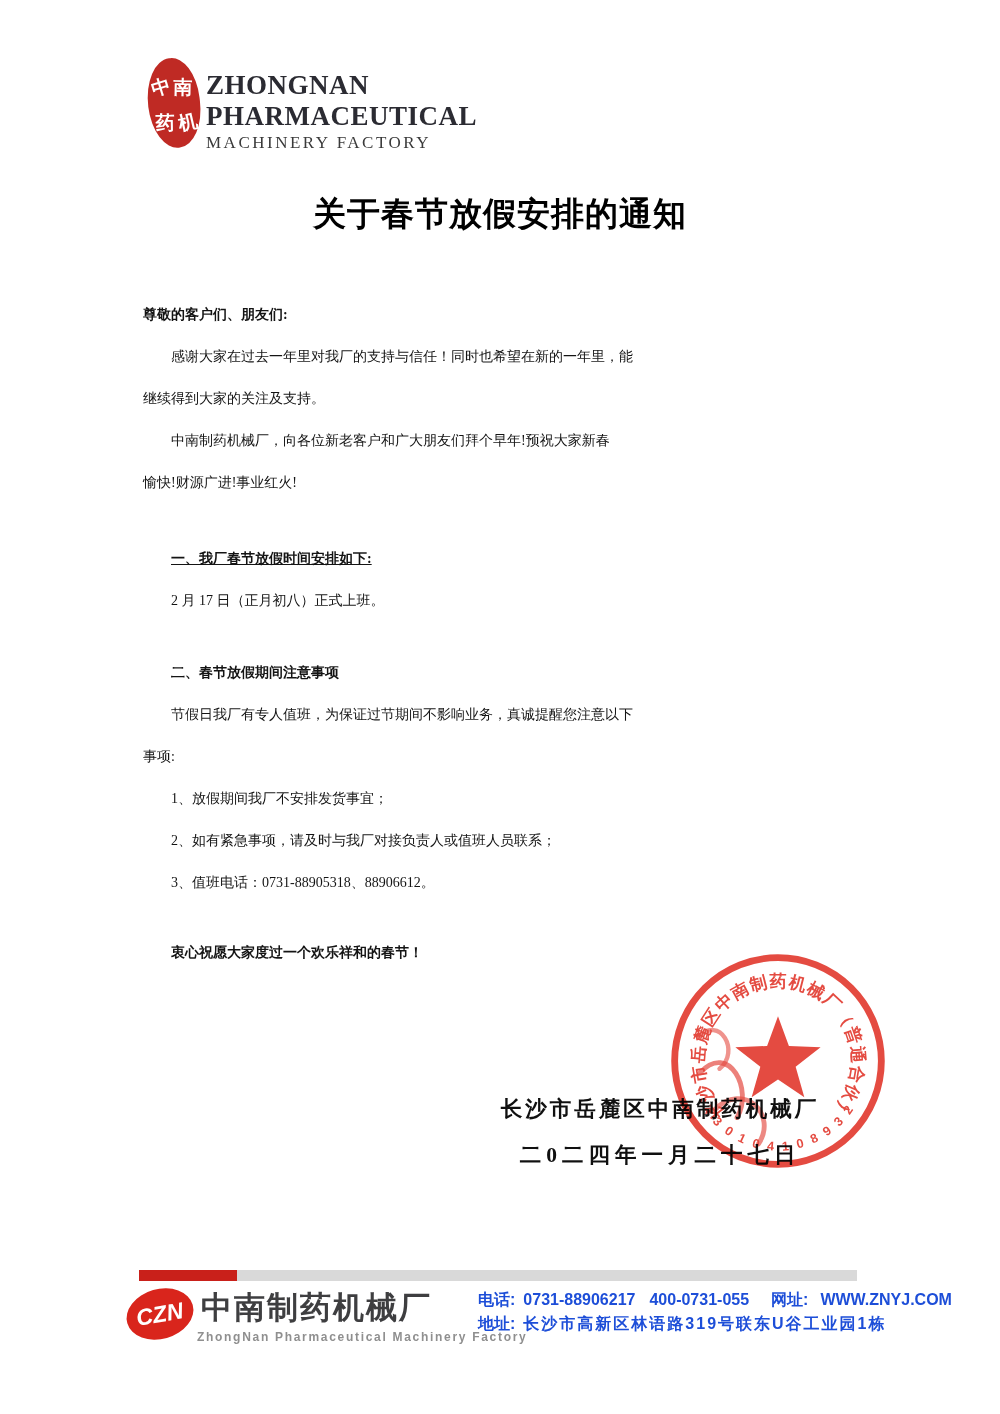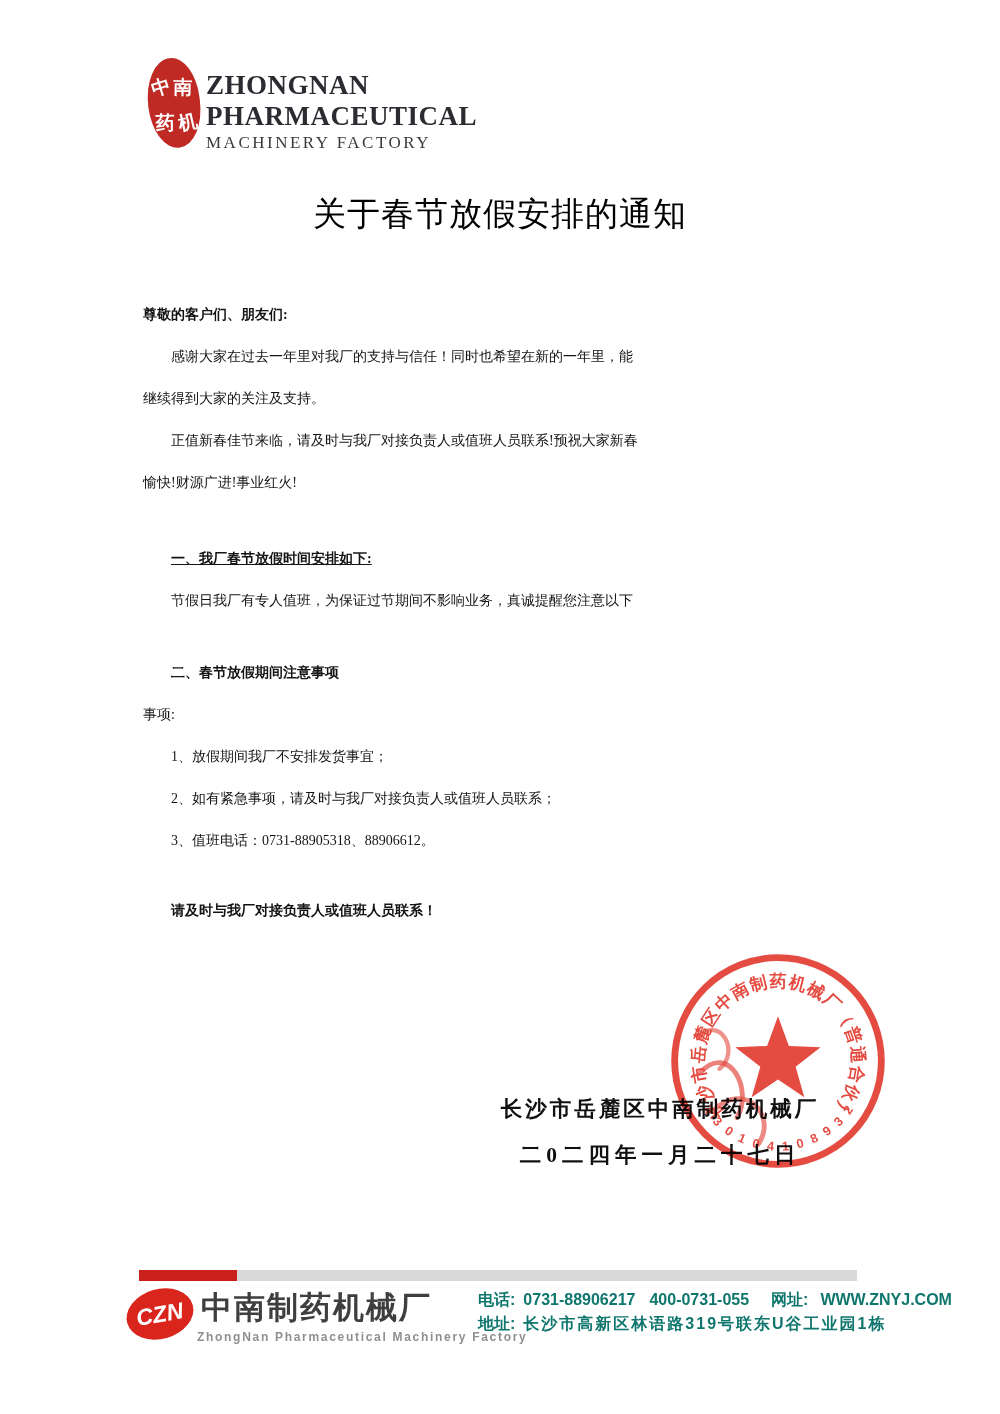--- a/index.html
+++ b/index.html
@@ -50,21 +50,21 @@
     position:absolute;left:206px;top:133px;
     font-family:"Liberation Serif","DejaVu Serif",serif;
     font-weight:400;font-size:17px;color:#3a3a3a;letter-spacing:2.5px;
   }
 
   
   .doc-title{
     position:absolute;left:0;top:192px;width:100%;
     text-align:center;
     font-family:"Liberation Sans","DejaVu Sans",sans-serif;
-    font-weight:400;font-size:33px;color:#000;
+    font-weight:700;font-size:33px;color:#000;
     letter-spacing:1px;
   }
 
   
   .doc-body{
     position:absolute;left:143px;top:294px;width:726px;
     font-size:14px;line-height:42px;color:#141414;
   }
   .doc-body p{text-align:justify;}
   .ind{text-indent:2em;}
@@ -122,21 +122,21 @@
     font-weight:700;font-size:31px;color:#3e3e40;letter-spacing:2px;text-align:right;
   }
   .ft-en{
     position:absolute;left:197px;top:1330px;
     font-family:"Liberation Sans","DejaVu Sans",sans-serif;
     font-size:12px;color:#8f8f8f;letter-spacing:1.7px;font-weight:700;text-align:center;
   }
   .ft-contact{
     position:absolute;left:478px;top:1288px;
     font-family:"Liberation Sans","DejaVu Sans",sans-serif;
-    font-weight:700;font-size:16px;color:#0f766e;line-height:24px;
+    font-weight:700;font-size:16px;color:#1d4ed8;line-height:24px;
   }
   .ft-line{display:flex;}
   .ft-line .lbl{margin-right:8px;}
   .ft-line .v2{margin-left:14px;}
   .ft-line .v3lbl{margin-left:22px;margin-right:12px;}
   .ft-addr{letter-spacing:2px;text-align:right;}
 </style>
 </head>
 <body>
 
@@ -154,33 +154,34 @@
   <div class="hdr-l1">ZHONGNAN</div>
   <div class="hdr-l2">PHARMACEUTICAL</div>
   <div class="hdr-l3">MACHINERY FACTORY</div>
 
   <div class="doc-title">关于春节放假安排的通知</div>
 
   <div class="doc-body">
     <p class="bold">尊敬的客户们、朋友们:</p>
     <p class="ind">感谢大家在过去一年里对我厂的支持与信任！同时也希望在新的一年里，能</p>
     <p>继续得到大家的关注及支持。</p>
-    <p class="ind">正值新春佳节来临，请及时与我厂对接负责人或值班人员联系!预祝大家新春</p>
+    <p class="ind">中南制药机械厂，向各位新老客户和广大朋友们拜个早年!预祝大家新春</p>
     <p>愉快!财源广进!事业红火!</p>
 
     <p class="ind bold h1-gap">一、我厂春节放假时间安排如下:</p>
-
+    <p class="ind">2 月 17 日（正月初八）正式上班。</p>
+
+    <p class="ind bold h2-gap">二、春节放假期间注意事项</p>
     <p class="ind">节假日我厂有专人值班，为保证过节期间不影响业务，真诚提醒您注意以下</p>
-    <p class="ind bold h2-gap">二、春节放假期间注意事项</p>
     <p>事项:</p>
     <p class="ind">1、放假期间我厂不安排发货事宜；</p>
     <p class="ind">2、如有紧急事项，请及时与我厂对接负责人或值班人员联系；</p>
     <p class="ind">3、值班电话：0731-88905318、88906612。</p>
 
-    <p class="ind bold close-gap">请及时与我厂对接负责人或值班人员联系！</p>
+    <p class="ind bold close-gap">衷心祝愿大家度过一个欢乐祥和的春节！</p>
   </div>
 
   <div class="signature">
     <div class="sig-company">长沙市岳麓区中南制药机械厂</div>
     <div class="sig-date">二0二四年一月二十七日</div>
   </div>
 
   <div class="stamp">
     <svg id="stamp-svg" viewBox="0 0 240 240">
       <circle cx="120" cy="120" r="106" fill="none" stroke="var(--stamp)" stroke-width="7"></circle>

